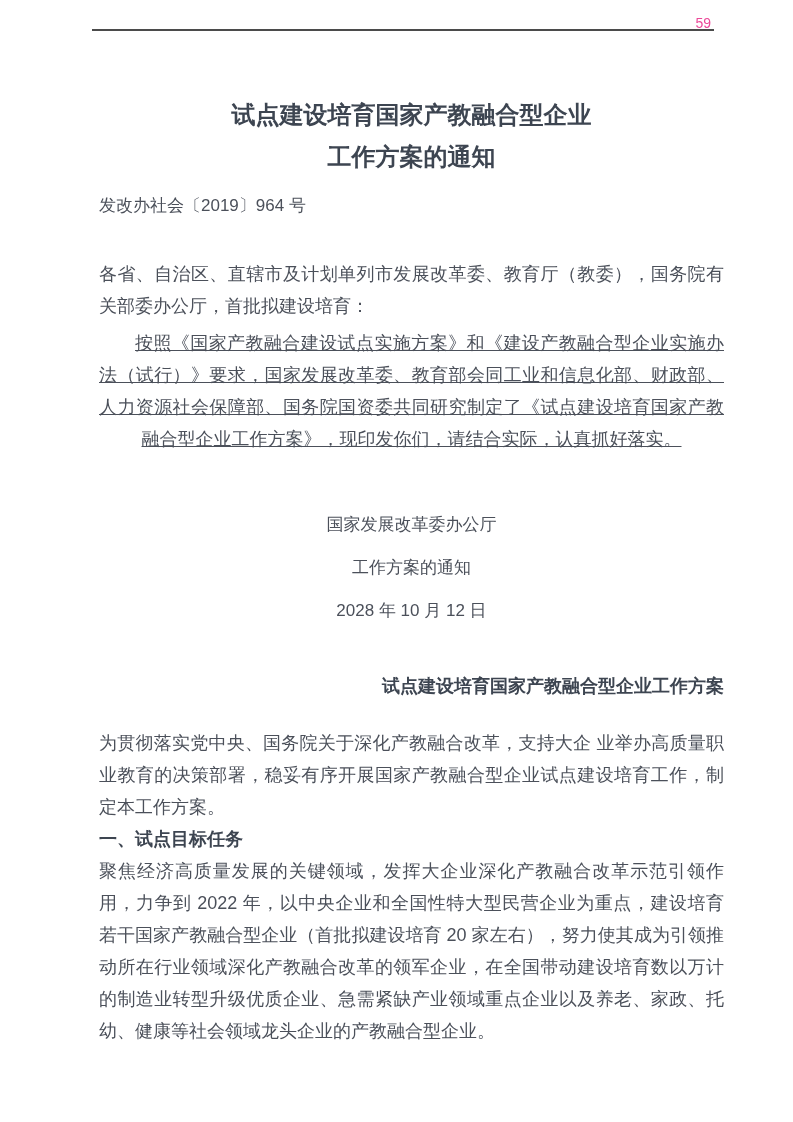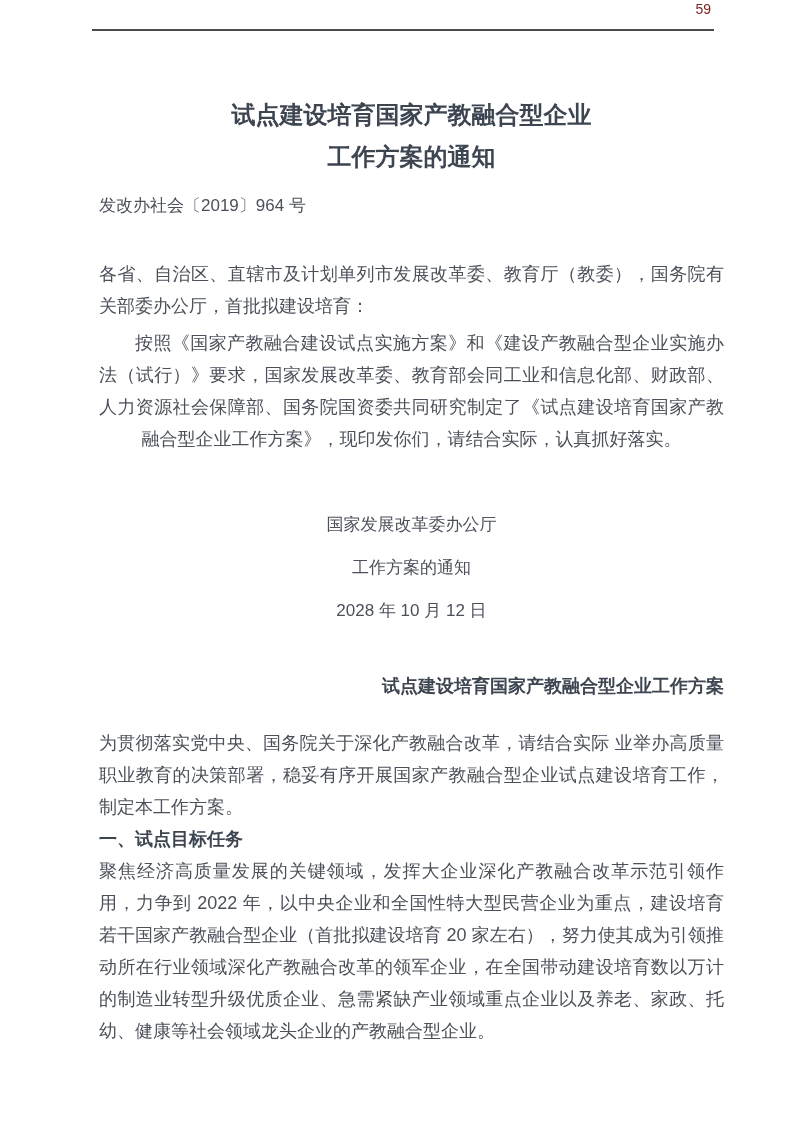--- a/index.html
+++ b/index.html
@@ -11,25 +11,25 @@
     position: relative;
     width: 793px;
     height: 1122px;
     background: #ffffff;
     overflow: hidden;
     font-family: "Liberation Sans", sans-serif;
     color: #4b505a;
   }
   .page-number {
     position: absolute;
-    top: 1px;
+    top: 15px;
     right: 82px;
     font-size: 14px;
     line-height: 16px;
-    color: #7f1d1d;
+    color: #ec4899;
   }
   .header-rule {
     position: absolute;
     top: 29px;
     left: 92px;
     width: 622px;
     height: 2px;
     background: #4b4b4b;
   }
   .content {
@@ -56,20 +56,21 @@
     font-size: 18px;
     line-height: 32px;
     text-align: justify;
     text-justify: inter-ideograph;
   }
   .p-recipients { margin-top: 38px; }
   .p-notice-body {
     margin-top: 5px;
     text-indent: 2em;
     text-align-last: center;
+    text-decoration: underline;
   }
   .signature-block {
     margin-top: 48px;
     font-size: 17px;
     line-height: 43px;
     text-align: center;
   }
   .plan-heading {
     margin-top: 38px;
     font-size: 18px;
@@ -110,20 +111,20 @@
     <p class="para p-notice-body">按照《国家产教融合建设试点实施方案》和《建设产教融合型企业实施办法（试行）》要求，国家发展改革委、教育部会同工业和信息化部、财政部、人力资源社会保障部、国务院国资委共同研究制定了《试点建设培育国家产教融合型企业工作方案》，现印发你们，请结合实际，认真抓好落实。</p>
 
     <div class="signature-block">
       <div>国家发展改革委办公厅</div>
       <div>工作方案的通知</div>
       <div>2028 年 10 月 12 日</div>
     </div>
 
     <div class="plan-heading">试点建设培育国家产教融合型企业工作方案</div>
 
-    <p class="para p-intro">为贯彻落实党中央、国务院关于深化产教融合改革，请结合实际 业举办高质量职业教育的决策部署，稳妥有序开展国家产教融合型企业试点建设培育工作，制定本工作方案。</p>
+    <p class="para p-intro">为贯彻落实党中央、国务院关于深化产教融合改革，支持大企 业举办高质量职业教育的决策部署，稳妥有序开展国家产教融合型企业试点建设培育工作，制定本工作方案。</p>
 
     <div class="sec-heading">一、试点目标任务</div>
 
     <p class="para">聚焦经济高质量发展的关键领域，发挥大企业深化产教融合改革示范引领作用，力争到 2022 年，以中央企业和全国性特大型民营企业为重点，建设培育若干国家产教融合型企业（首批拟建设培育 20 家左右），努力使其成为引领推动所在行业领域深化产教融合改革的领军企业，在全国带动建设培育数以万计的制造业转型升级优质企业、急需紧缺产业领域重点企业以及养老、家政、托幼、健康等社会领域龙头企业的产教融合型企业。</p>
 
   </div>
 </div>
 
 </body></html>

